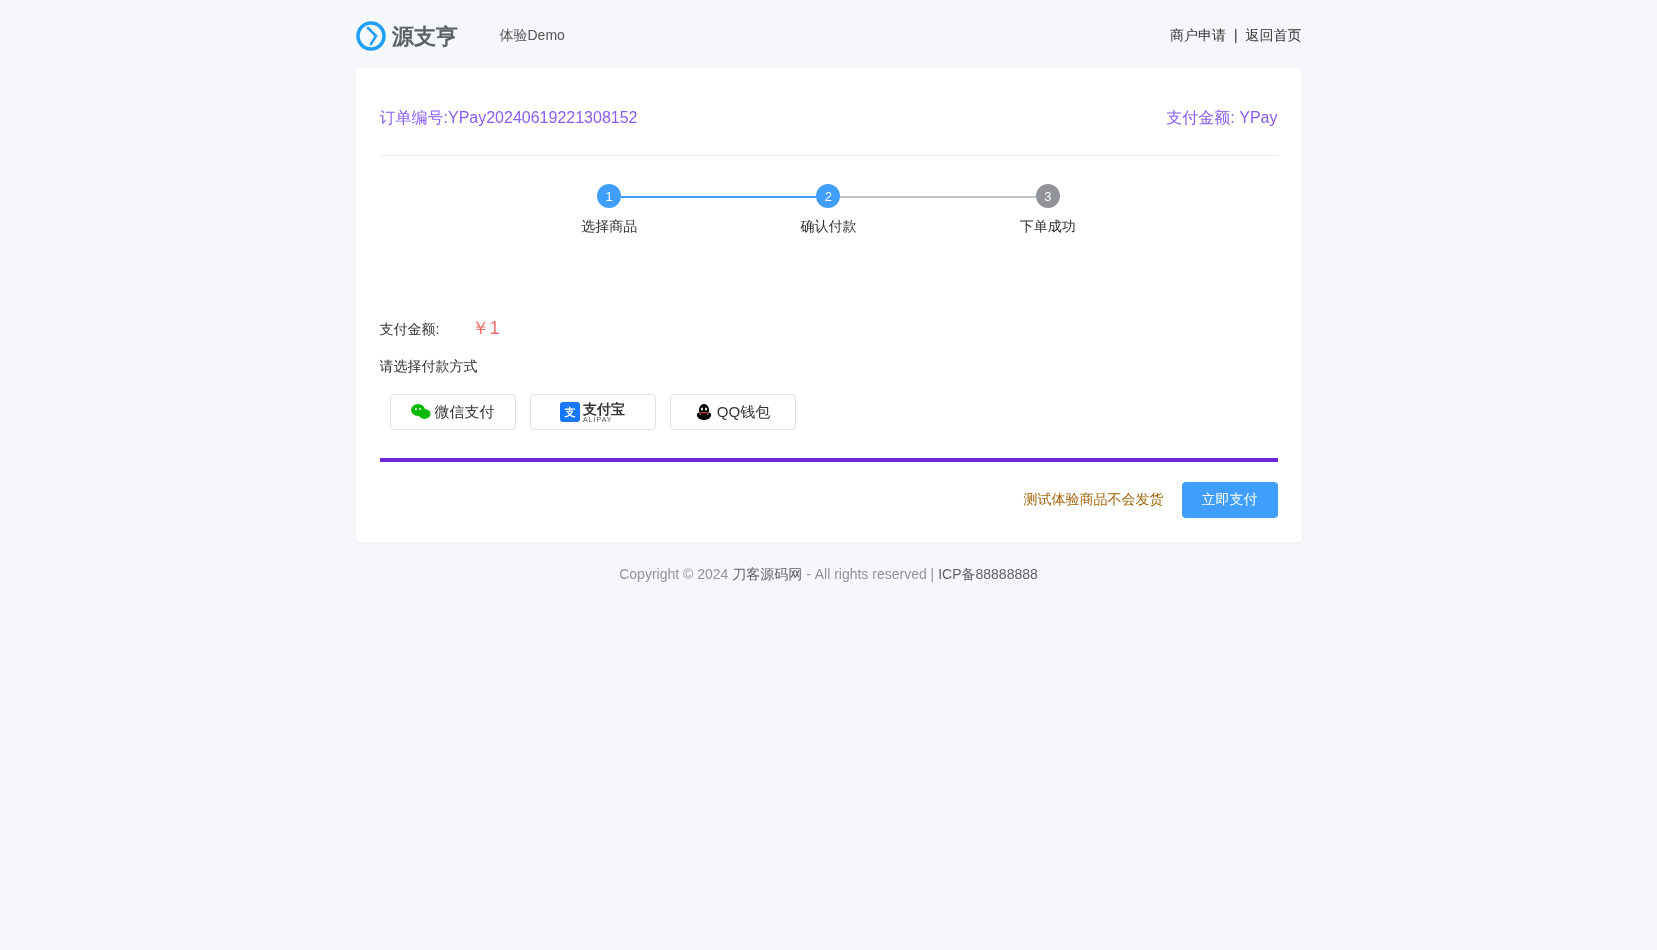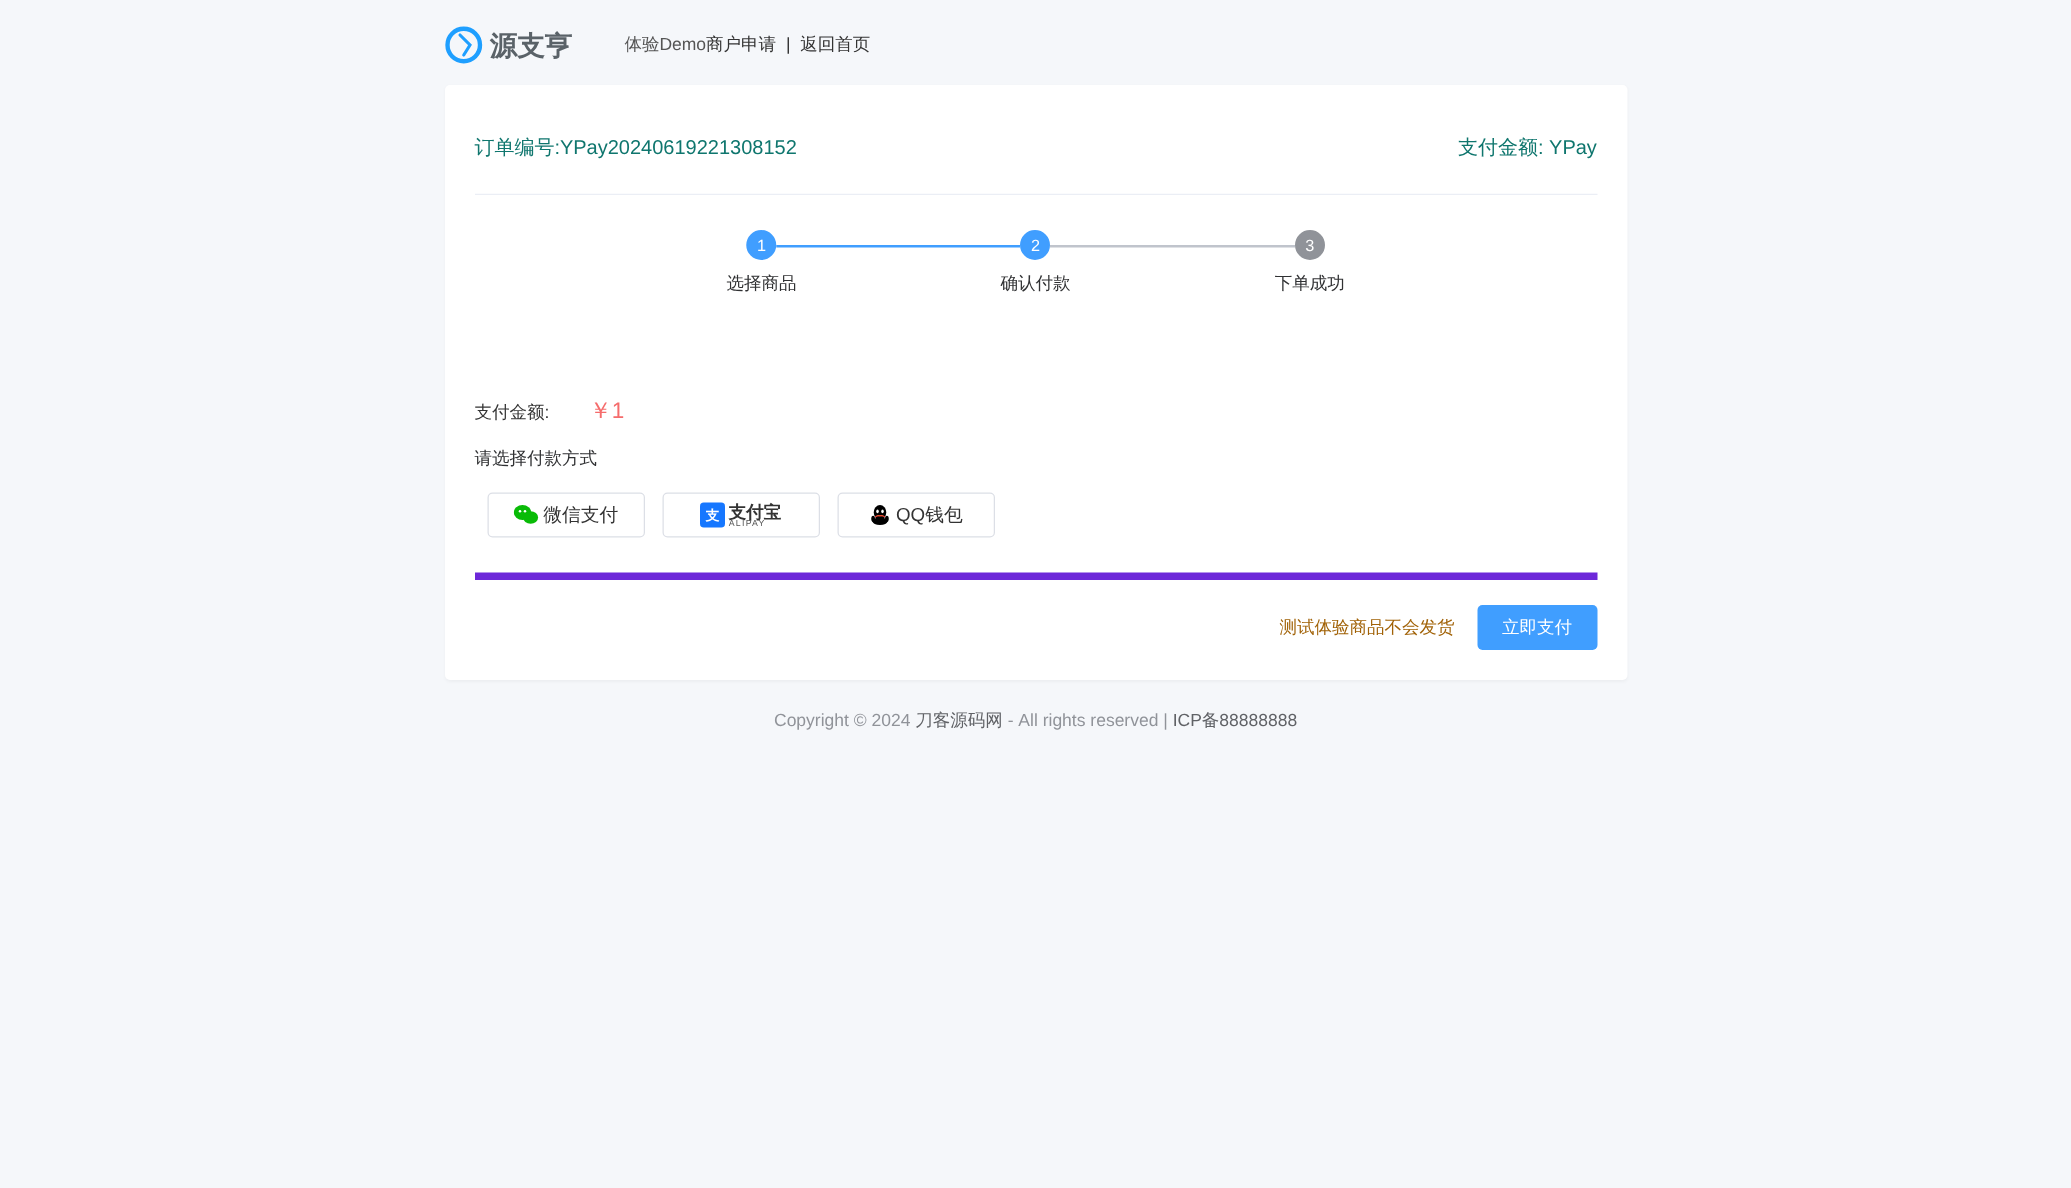--- a/index.html
+++ b/index.html
@@ -12,21 +12,21 @@
       background: #f5f7fa;
       color: #333;
     }
     .container {
       max-width: 946px;
       margin: 0 auto;
     }
     .header {
       display: flex;
       align-items: center;
-      justify-content: flex-start;
+      justify-content: space-between;
       padding: 18px 0 14px 0;
     }
     .header-left {
       display: flex;
       align-items: center;
       gap: 14px;
     }
     .logo {
       display: flex;
       align-items: center;
@@ -51,21 +51,21 @@
       background: #fff;
       border-radius: 4px;
       padding: 40px 24px 24px 24px;
       margin-bottom: 16px;
       box-shadow: 0 1px 3px rgba(0,0,0,0.04);
     }
     .order-row {
       display: flex;
       justify-content: space-between;
       font-size: 16px;
-      color: #0f766e;
+      color: #8b5cf6;
       padding-bottom: 26px;
       border-bottom: 1px solid #ebeef5;
       margin-bottom: 28px;
     }
     .steps {
       display: flex;
       align-items: flex-start;
       justify-content: center;
       padding: 0 120px;
       margin-bottom: 80px;
@@ -137,21 +137,21 @@
     }
     .method-title {
       font-size: 14px;
       color: #303133;
       margin-bottom: 18px;
     }
     .methods {
       display: flex;
       gap: 14px;
       padding-bottom: 28px;
-      border-bottom: 6px solid #6d28d9;
+      border-bottom: 4px solid #6d28d9;
       margin-bottom: 20px;
       padding-left: 10px;
     }
     .method {
       width: 126px;
       height: 36px;
       border: 1px solid #dcdfe6;
       border-radius: 4px;
       display: flex;
       align-items: center;

